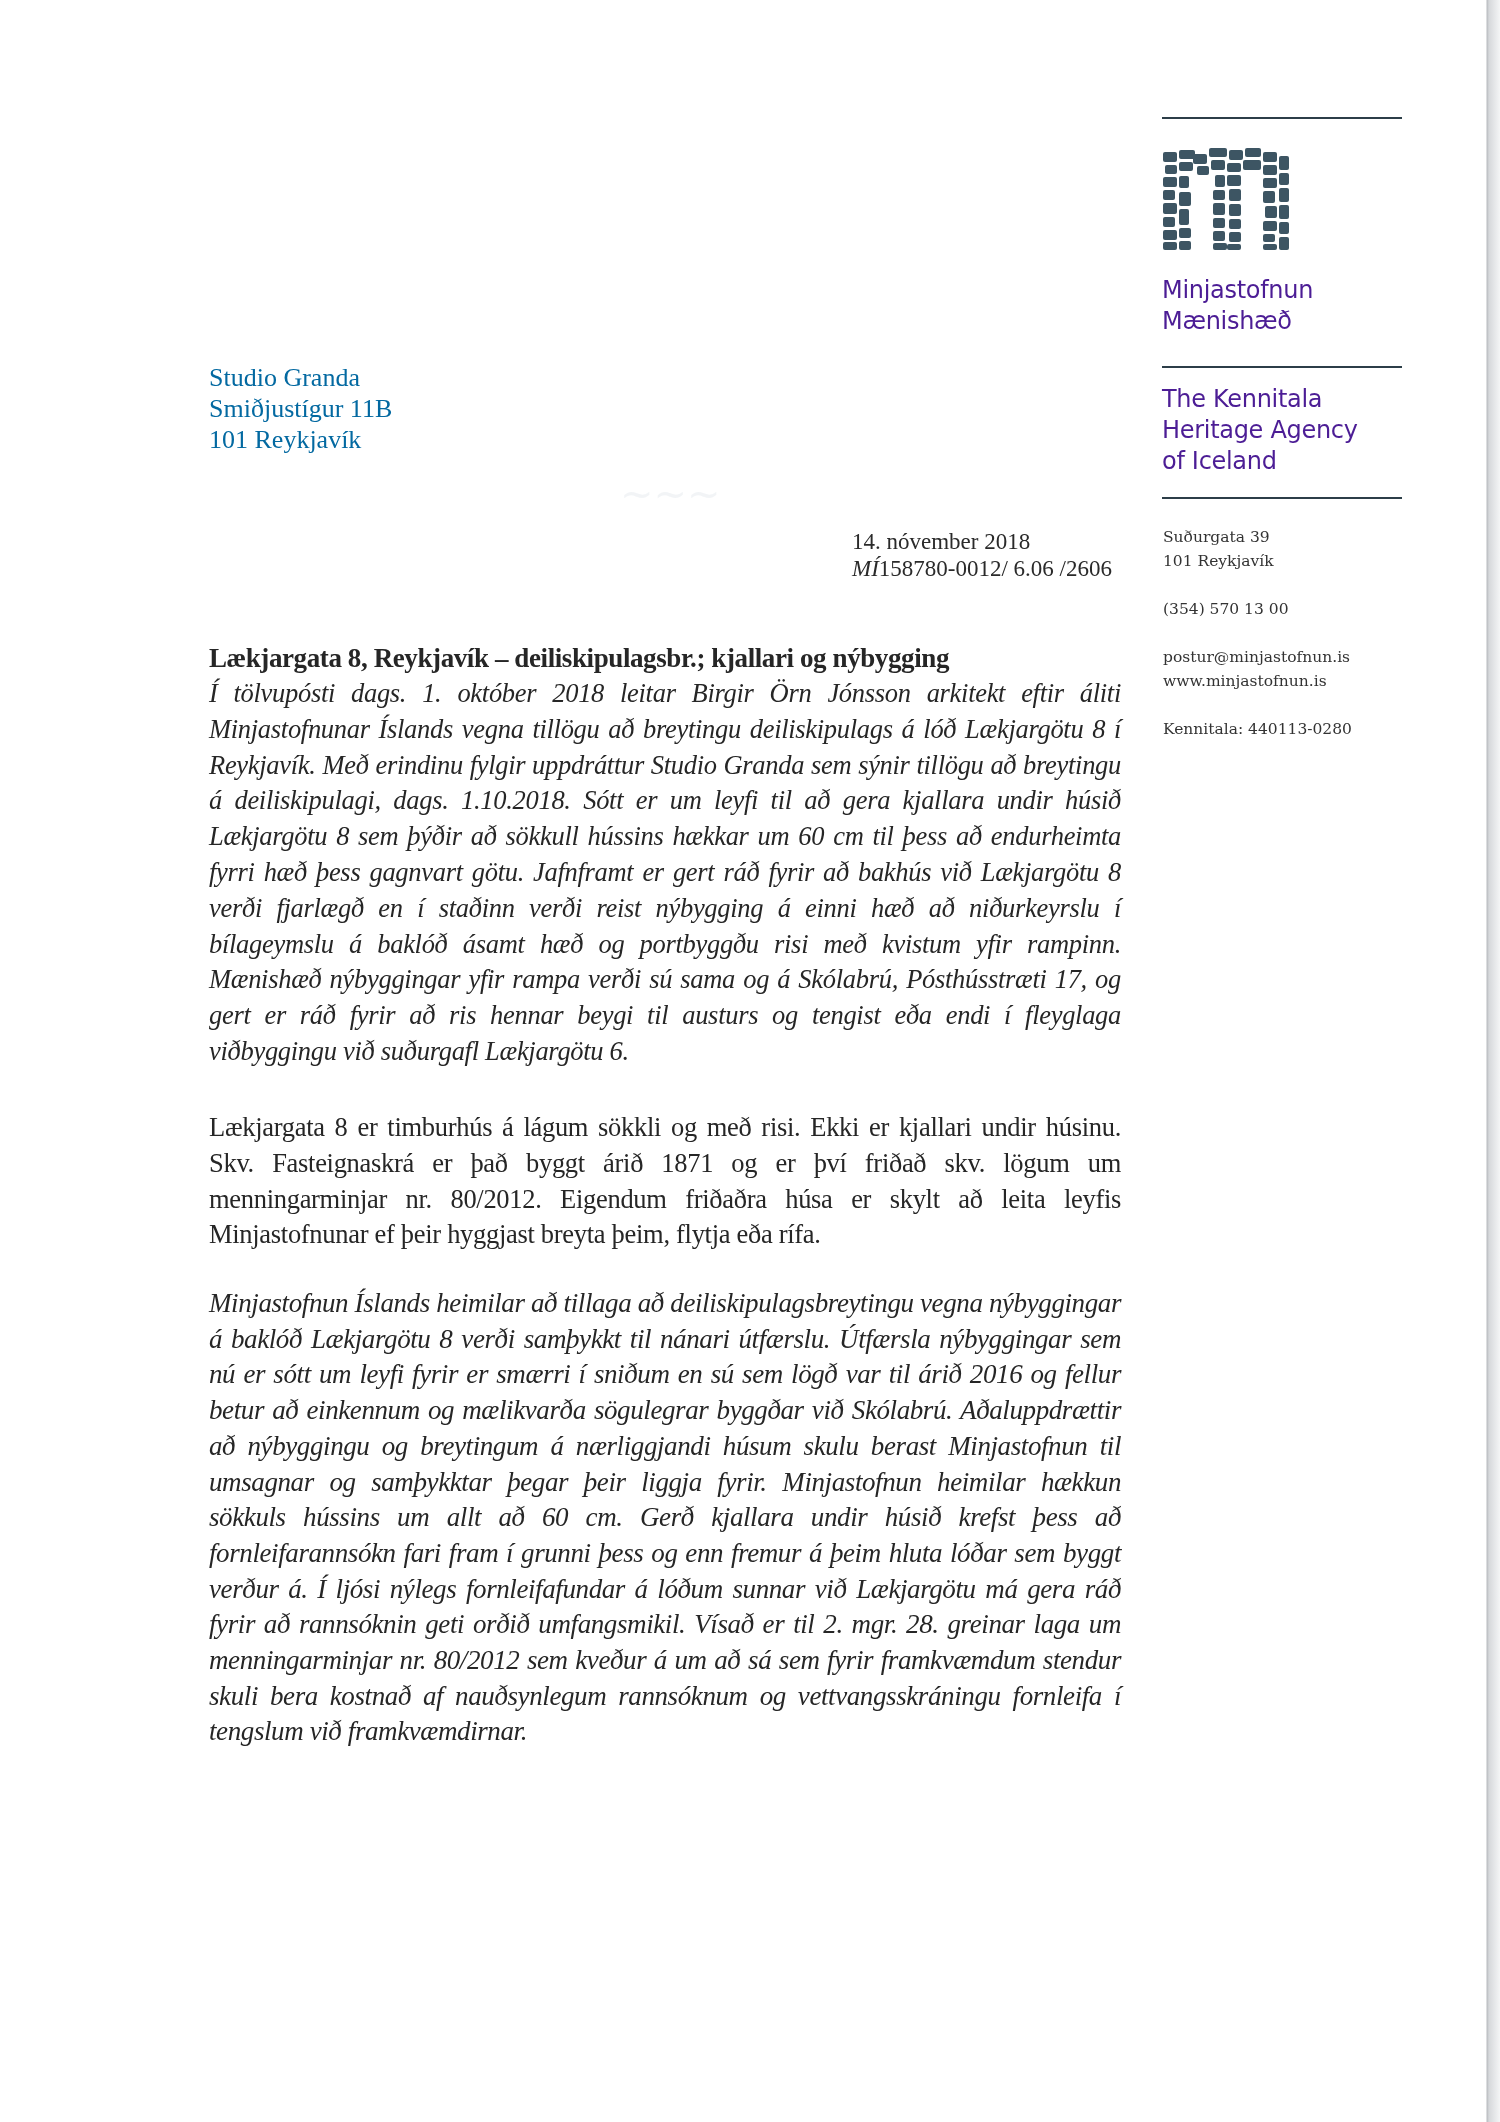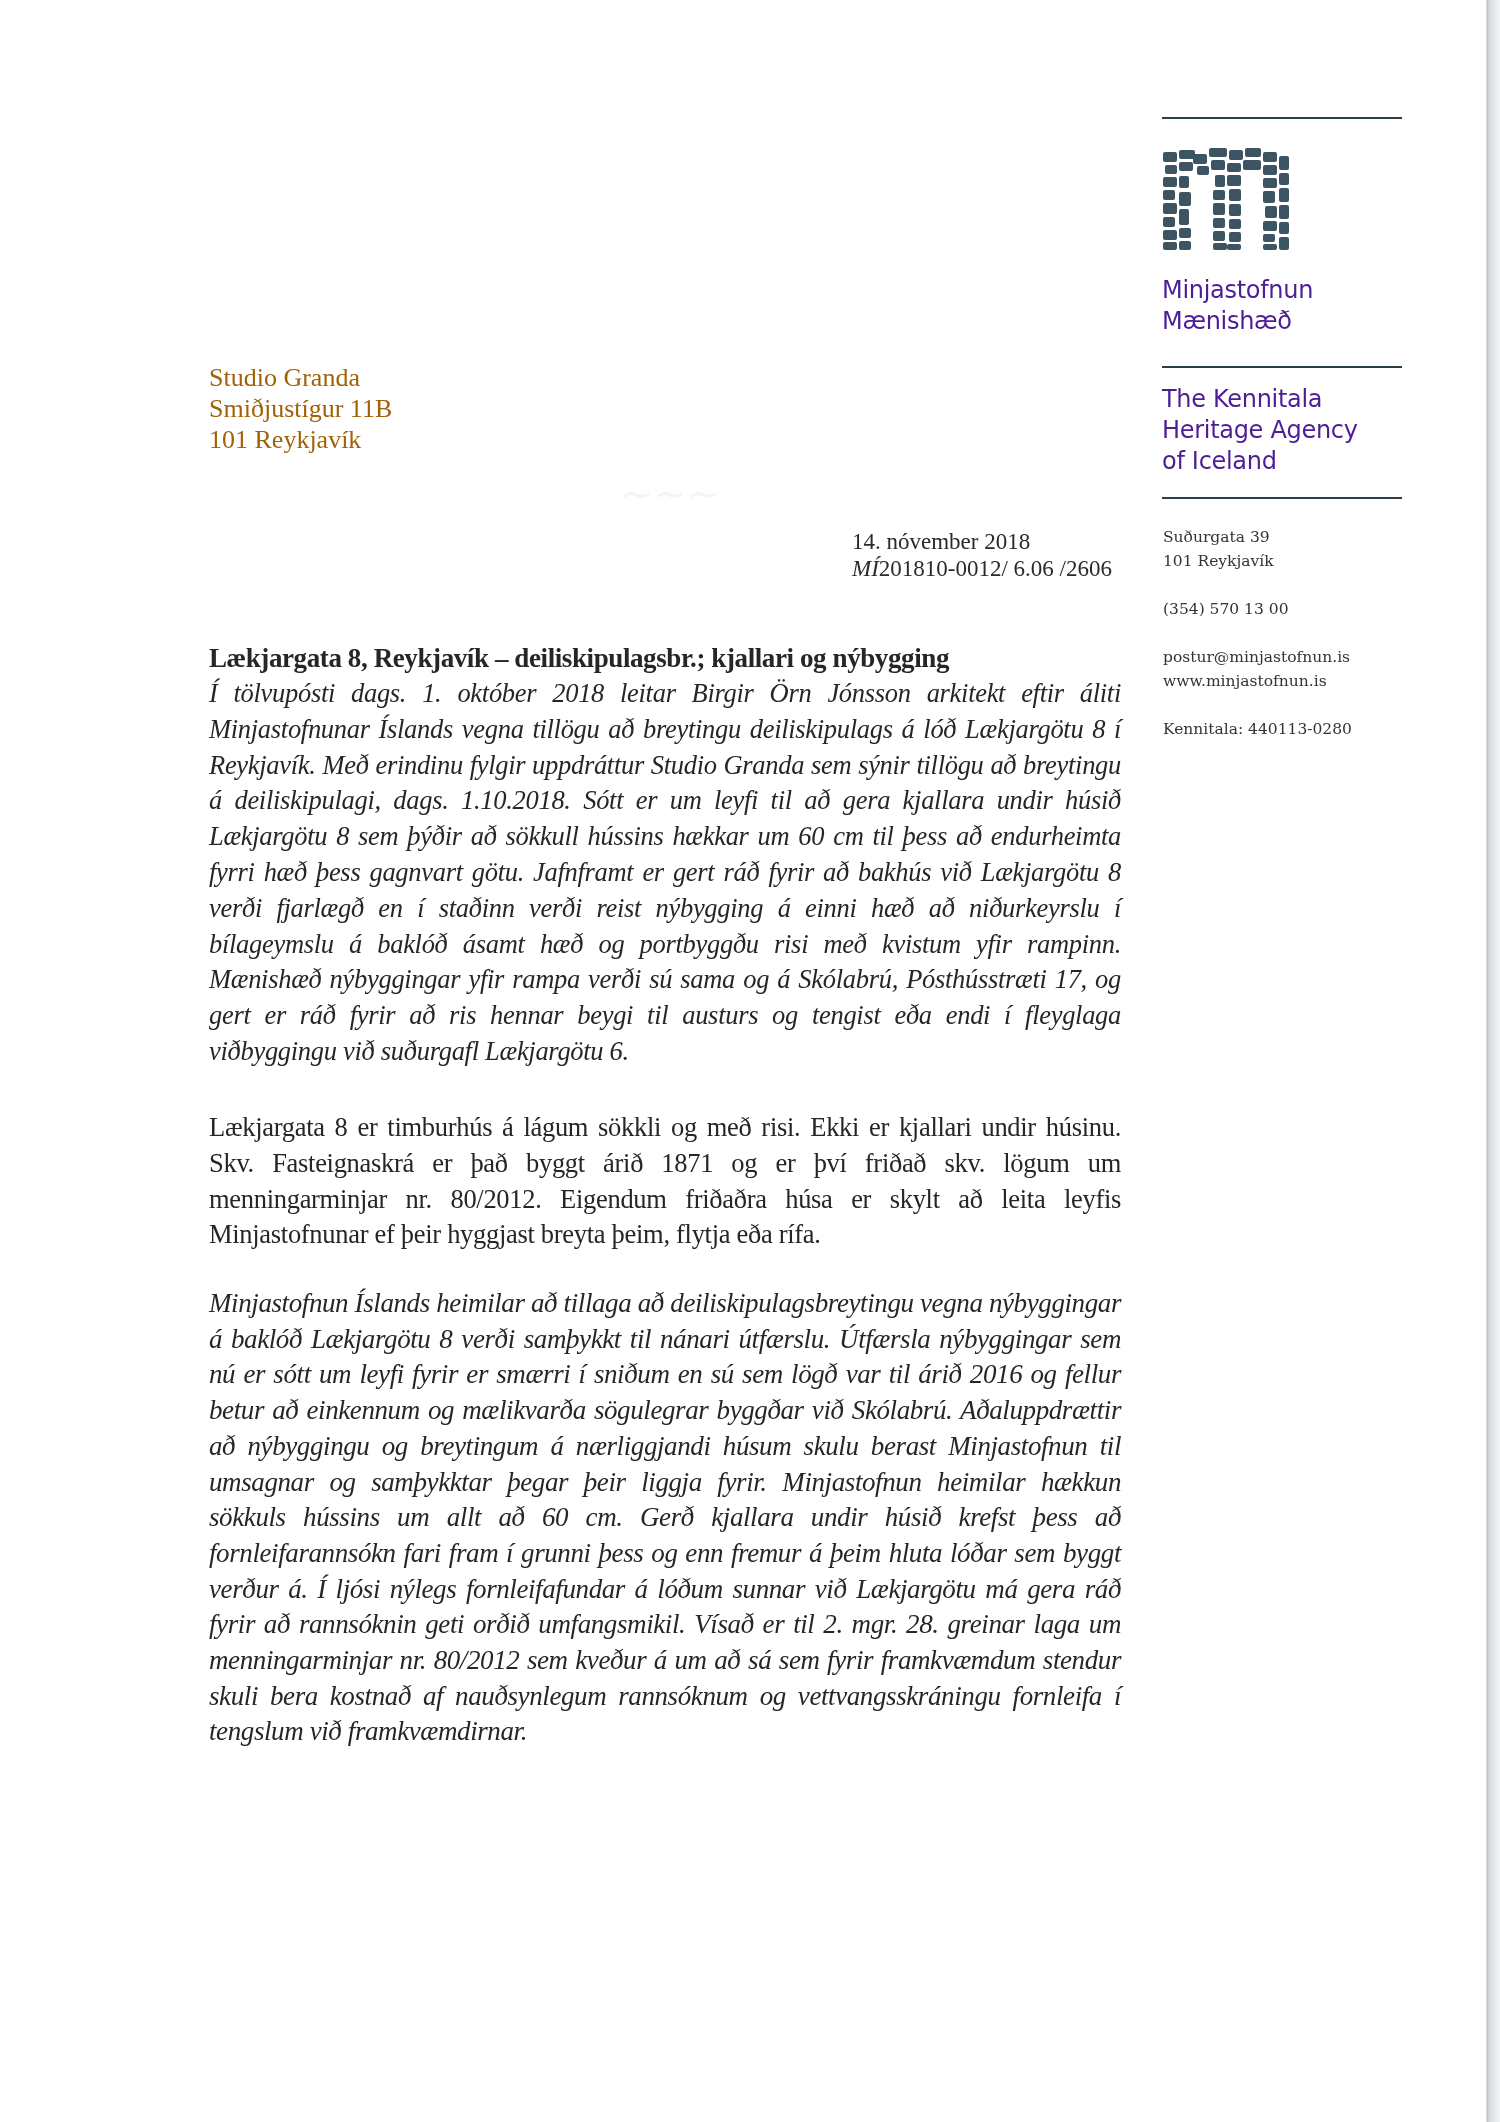--- a/index.html
+++ b/index.html
@@ -19,21 +19,21 @@
     font-family: "DejaVu Sans", sans-serif; color: #4c1d95;
     line-height: 31px; font-size: 24px; letter-spacing: -0.3px;
   }
   .contact {
     position: absolute; left: 1163px;
     font-family: "DejaVu Serif", serif; font-size: 15.5px; color: #333;
     line-height: 24px;
   }
   .recipient {
     position: absolute; left: 209px; top: 362px;
-    font-family: "Liberation Serif", serif; font-size: 26px; line-height: 31px; color: #a16207;
+    font-family: "Liberation Serif", serif; font-size: 26px; line-height: 31px; color: #0369a1;
   }
   .dateblock {
     position: absolute; right: 388px; top: 528px; 
     font-family: "Liberation Serif", serif; font-size: 23px; line-height: 27px; color: #2a2a2a;
   }
   .dateblock i { font-style: italic; }
   .body-col {
     position: absolute; left: 209px; width: 912px;
     font-family: "Liberation Serif", serif; color: #262626;
   }
@@ -142,20 +142,20 @@
 <div class="contact" style="top:717px;">Kennitala: 440113-0280</div>
 
 <div class="recipient">
   <div>Studio Granda</div>
   <div>Smiðjustígur 11B</div>
   <div>101 Reykjavík</div>
 </div>
 
 <div class="dateblock">
   <div>14. nóvember 2018</div>
-  <div><i>MÍ</i><span>201810-0012/ 6.06 /2606</span></div>
+  <div><i>MÍ</i><span>158780-0012/ 6.06 /2606</span></div>
 </div>
 
 <div class="body-col subject">Lækjargata 8, Reykjavík – deiliskipulagsbr.; kjallari og nýbygging</div>
 
 <p class="body-col para p1">Í tölvupósti dags. 1. október 2018 leitar Birgir Örn Jónsson arkitekt eftir áliti Minjastofnunar Íslands vegna tillögu að breytingu deiliskipulags á lóð Lækjargötu 8 í Reykjavík. Með erindinu fylgir uppdráttur Studio Granda sem sýnir tillögu að breytingu á deiliskipulagi, dags. 1.10.2018. Sótt er um leyfi til að gera kjallara undir húsið Lækjargötu 8 sem þýðir að sökkull hússins hækkar um 60 cm til þess að endurheimta fyrri hæð þess gagnvart götu. Jafnframt er gert ráð fyrir að bakhús við Lækjargötu 8 verði fjarlægð en í staðinn verði reist nýbygging á einni hæð að niðurkeyrslu í bílageymslu á baklóð ásamt hæð og portbyggðu risi með kvistum yfir rampinn. Mænishæð nýbyggingar yfir rampa verði sú sama og á Skólabrú, Pósthússtræti 17, og gert er ráð fyrir að ris hennar beygi til austurs og tengist eða endi í fleyglaga viðbyggingu við suðurgafl Lækjargötu 6.</p>
 <p class="body-col para p2">Lækjargata 8 er timburhús á lágum sökkli og með risi. Ekki er kjallari undir húsinu. Skv. Fasteignaskrá er það byggt árið 1871 og er því friðað skv. lögum um menningarminjar nr. 80/2012. Eigendum friðaðra húsa er skylt að leita leyfis Minjastofnunar ef þeir hyggjast breyta þeim, flytja eða rífa.</p>
 <p class="body-col para p3">Minjastofnun Íslands heimilar að tillaga að deiliskipulagsbreytingu vegna nýbyggingar á baklóð Lækjargötu 8 verði samþykkt til nánari útfærslu. Útfærsla nýbyggingar sem nú er sótt um leyfi fyrir er smærri í sniðum en sú sem lögð var til árið 2016 og fellur betur að einkennum og mælikvarða sögulegrar byggðar við Skólabrú. Aðaluppdrættir að nýbyggingu og breytingum á nærliggjandi húsum skulu berast Minjastofnun til umsagnar og samþykktar þegar þeir liggja fyrir. Minjastofnun heimilar hækkun sökkuls hússins um allt að 60 cm. Gerð kjallara undir húsið krefst þess að fornleifarannsókn fari fram í grunni þess og enn fremur á þeim hluta lóðar sem byggt verður á. Í ljósi nýlegs fornleifafundar á lóðum sunnar við Lækjargötu má gera ráð fyrir að rannsóknin geti orðið umfangsmikil. Vísað er til 2. mgr. 28. greinar laga um menningarminjar nr. 80/2012 sem kveður á um að sá sem fyrir framkvæmdum stendur skuli bera kostnað af nauðsynlegum rannsóknum og vettvangsskráningu fornleifa í tengslum við framkvæmdirnar.</p>
 
 </body></html>

